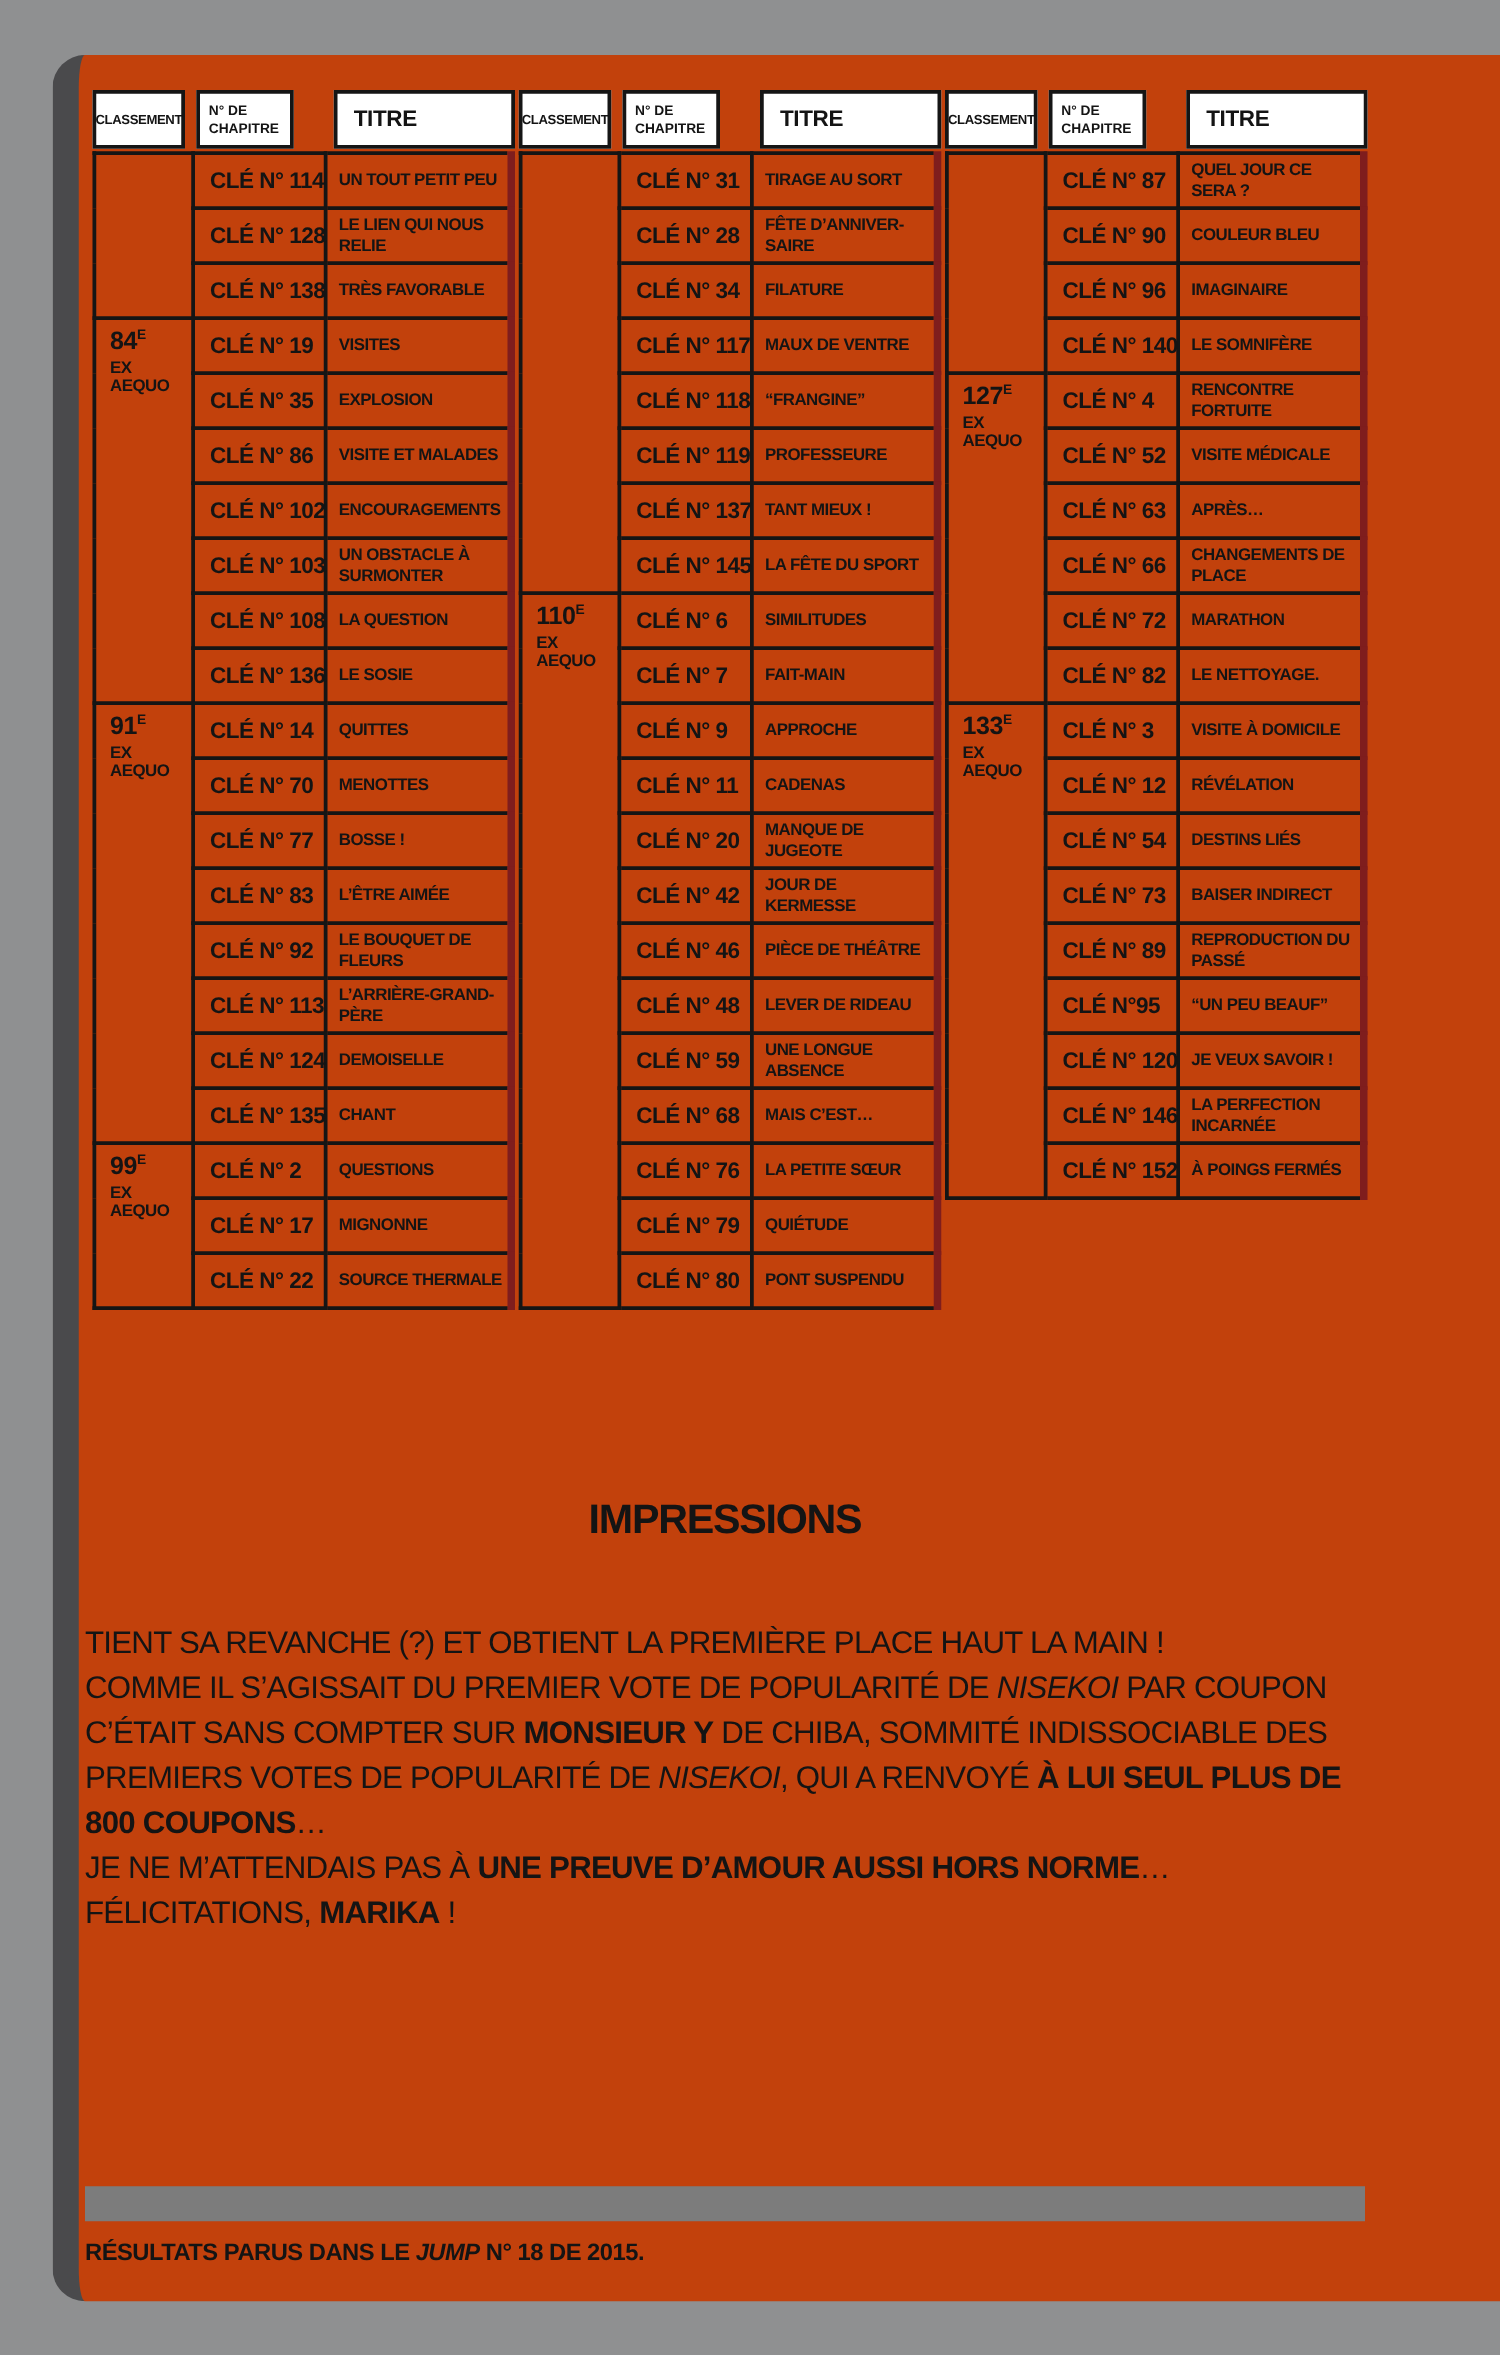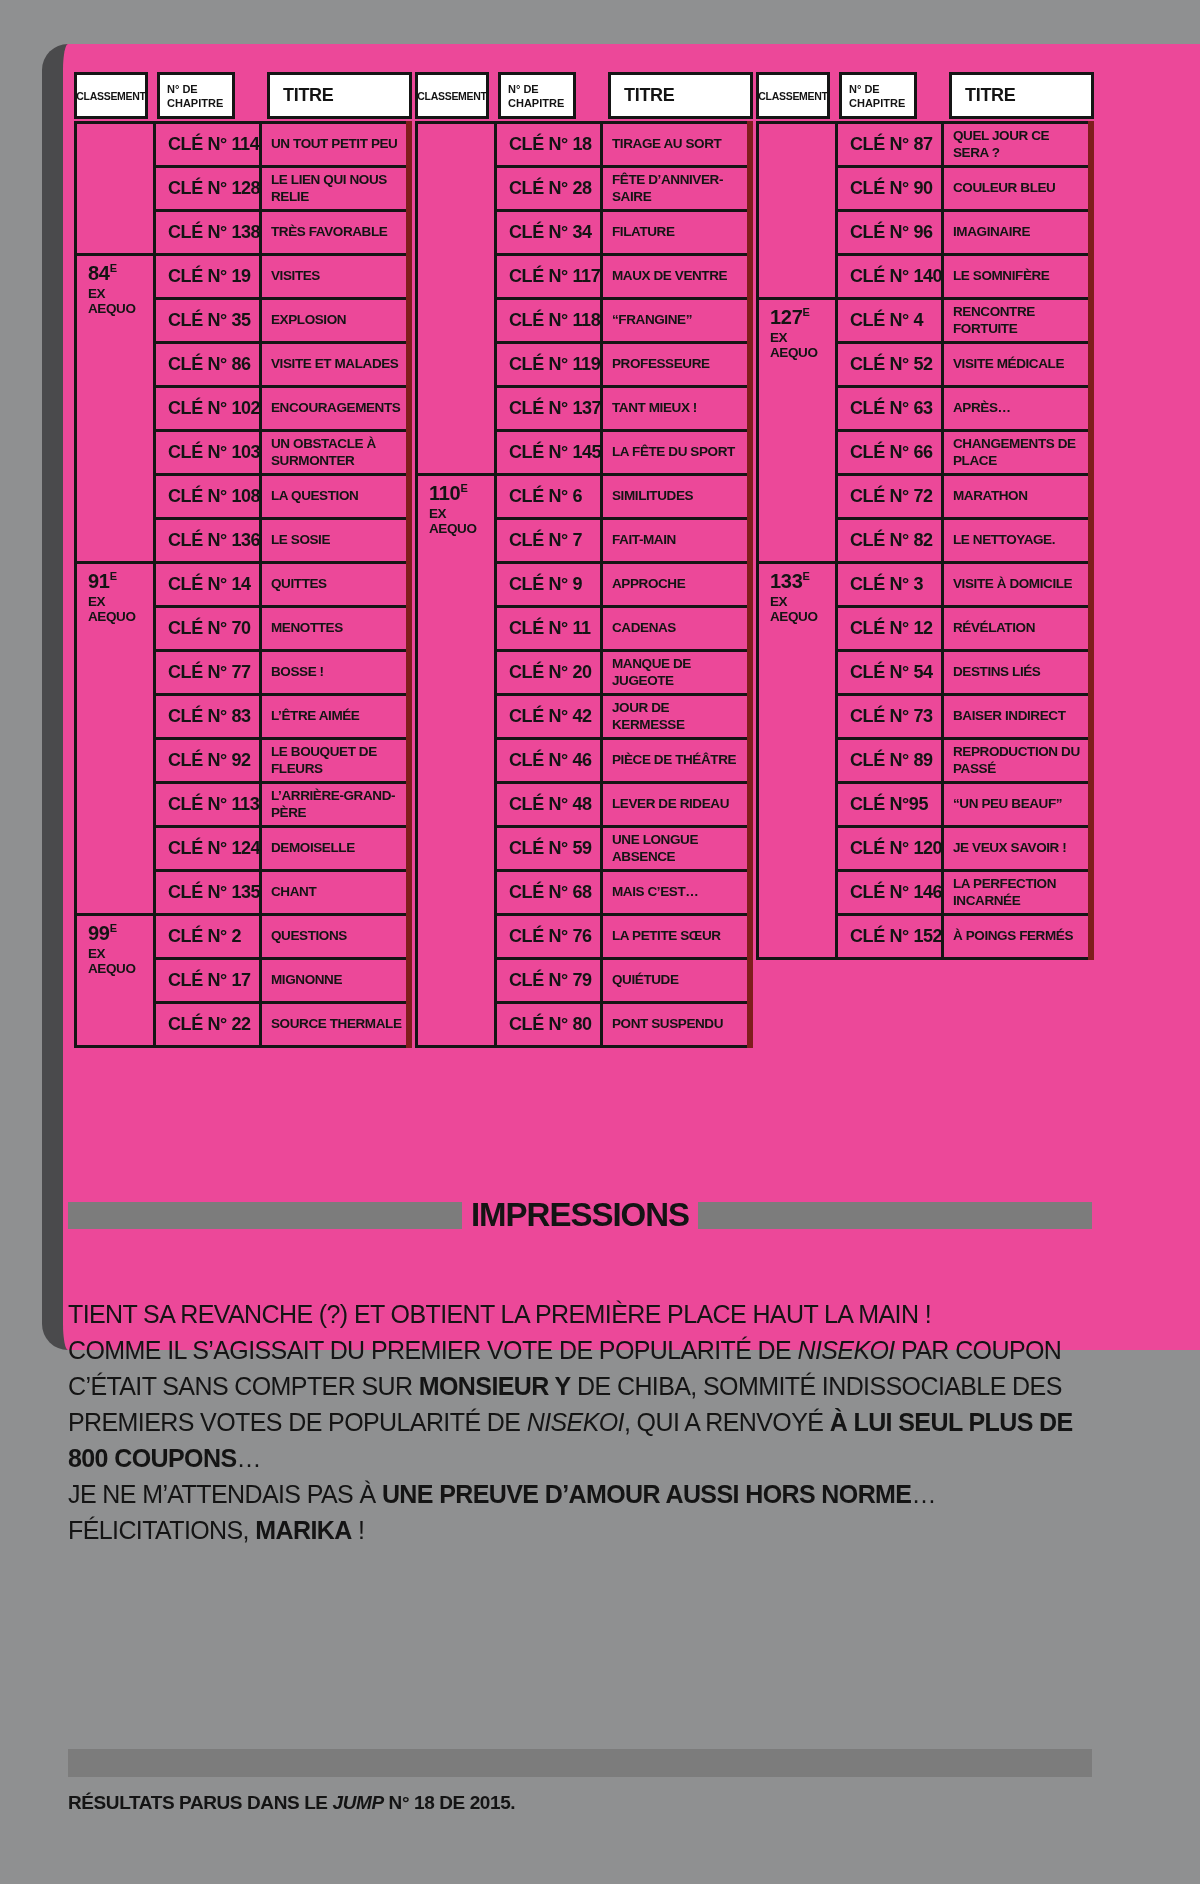--- a/index.html
+++ b/index.html
@@ -6,22 +6,22 @@
   body {
     width:1200px; height:1884px;
     background:#8f9091;
     overflow:hidden;
     font-family:"Liberation Sans", sans-serif;
     color:#141414;
     position:relative;
   }
   .page {
     position:absolute; left:42px; top:44px;
-    width:1158px; height:1306px;
-    background:#ec4899;
+    width:1158px; height:1797px;
+    background:#c2410c;
     border-left:21px solid #4a4a4c;
     border-radius:26px 0 0 26px;
     box-sizing:border-box;
   }
   
   .tables { position:absolute; left:11px; top:28px; display:flex; gap:3px; }
   .group { width:338px; }
   .ghead { display:flex; height:47px; margin-bottom:2px; }
   .hb { border:3px solid #151515; box-sizing:border-box; background:#fff; font-weight:700; }
   .hb0 { width:74px; margin-right:9px; display:flex; align-items:center; justify-content:center;
@@ -34,21 +34,21 @@
   td.rank { width:79px; vertical-align:top; padding:6px 2px 2px 11px; }
   td.rank .rk { font-size:20px; letter-spacing:-0.3px; }
   td.rank .rk sup { font-size:11px; }
   td.rank .note { font-size:13.5px; letter-spacing:-0.4px; margin-top:1px; }
   td.chap { width:106px; height:44px; font-size:18px; letter-spacing:-0.4px;
             padding:2px 2px 2px 12px; white-space:nowrap; }
   td.tit  { height:44px; font-size:13.5px; letter-spacing:-0.4px; line-height:1.2;
             padding:3px 3px 3px 9px; }
   
   .imp-head { position:absolute; left:5px; top:1152px; width:1024px;
-              display:flex; align-items:center; }
+              display:flex; align-items:center;flex-direction:column; }
   .imp-head .gbar { flex:1; height:27px; background:#7c7c7c; }
   .imp-head .imp-title { margin:0 9px; font-size:33px; font-weight:700;
                          letter-spacing:-1px; white-space:nowrap; }
   .imp-text { position:absolute; left:5px; top:1252px; width:1100px; }
   .imp-text .line { font-size:25px; line-height:36px; letter-spacing:-0.6px;
                     font-weight:400; white-space:nowrap; }
   .seg-b { font-weight:700; }
   .seg-i { font-style:italic; }
   
   .bottom-bar { position:absolute; left:5px; top:1705px; width:1024px; height:28px; background:#7c7c7c; }
@@ -171,21 +171,21 @@
       <div class="group">
         <div class="ghead">
           <div class="hb hb0">CLASSEMENT</div>
           <div class="hb hb1">N° DE CHAPITRE</div>
           <div class="hb hb2">TITRE</div>
         </div>
         <table class="gbody">
           <tbody>
             <tr>
               <td class="rank" rowspan="8"></td>
-              <td class="chap">CLÉ N° 18</td>
+              <td class="chap">CLÉ N° 31</td>
               <td class="tit">TIRAGE AU SORT</td>
             </tr>
             <tr>
               <td class="chap">CLÉ N° 28</td>
               <td class="tit">FÊTE D’ANNIVER-SAIRE</td>
             </tr>
             <tr>
               <td class="chap">CLÉ N° 34</td>
               <td class="tit">FILATURE</td>
             </tr>

